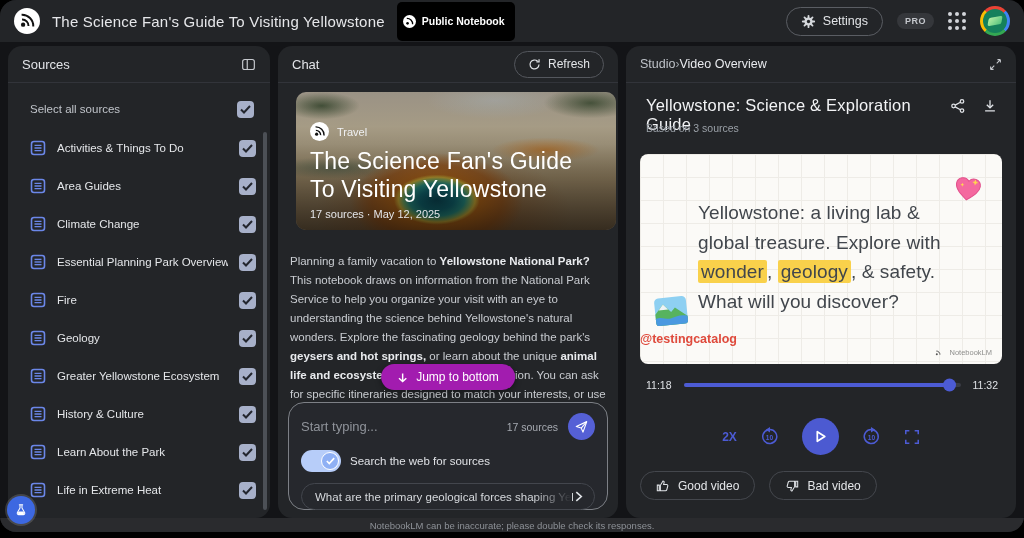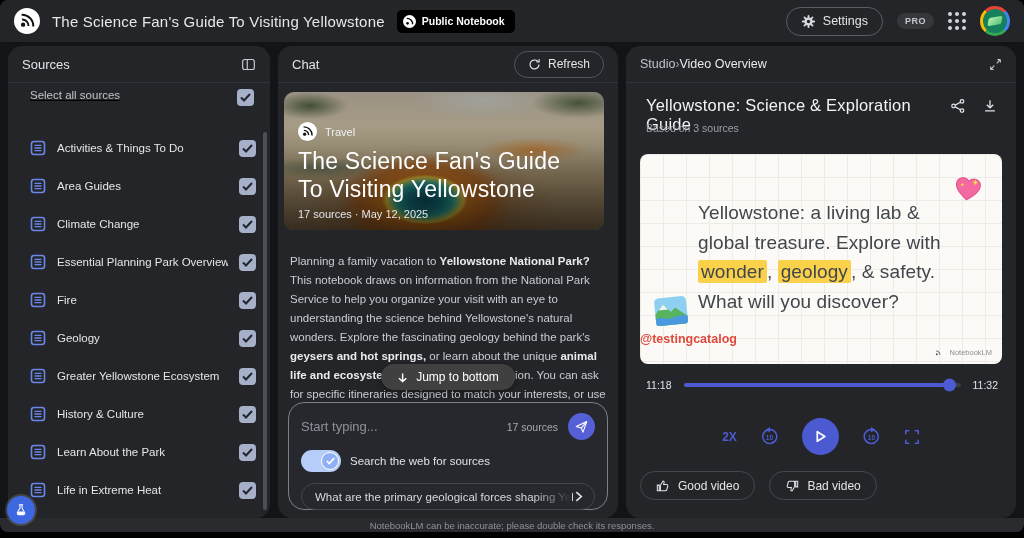--- a/index.html
+++ b/index.html
@@ -1,27 +1,27 @@
 <!DOCTYPE html>
 <html><head>
 <meta charset="utf-8">
 <style>
   * { margin:0; padding:0; box-sizing:border-box; }
   html,body { width:1024px; height:538px; background:#000; overflow:hidden;
     font-family:"Liberation Sans","DejaVu Sans",sans-serif; }
   .app { position:absolute; left:0; top:0; width:1024px; height:532px;
-    background:#131417; border-radius:8px; overflow:hidden; }
+    background:#131417; border-radius:16px; overflow:hidden; }
 
   
   .topbar { position:absolute; left:0; top:0; width:100%; height:42px;
     background:#232528; display:flex; align-items:center; padding:0 14px; gap:12px; }
   .nlm-logo { width:26px; height:26px; flex:0 0 auto; }
   .app-title { font-size:15px; color:#e6e7ea; letter-spacing:.2px; white-space:nowrap; }
   .pub-badge { display:flex; align-items:center; gap:6px; background:#000; color:#fff;
-    border-radius:5px; height:23px; padding:0 10px 0 6px; font-size:10.5px; font-weight:bold; }
+    border-radius:5px; height:39px; padding:0 10px 0 6px; font-size:10.5px; font-weight:bold; }
   .pub-badge svg { width:13px; height:13px; }
   .topbar-right { margin-left:auto; display:flex; align-items:center; gap:14px; }
   .settings-btn { display:flex; align-items:center; gap:7px; height:29px; padding:0 14px;
     border:1px solid #5a5d63; border-radius:15px; color:#e2e4e7; font-size:12.5px; cursor:pointer; }
   .pro-badge { background:#35373b; color:#c3c6cb; font-size:9px; font-weight:bold;
     border-radius:9px; padding:3px 8px; letter-spacing:.5px; }
   .grid-icon { display:grid; grid-template-columns:repeat(3,4px); gap:3px; cursor:pointer; }
   .grid-icon span { width:4px; height:4px; border-radius:50%; background:#d2d5da; }
   .avatar { position:relative; width:30px; height:30px; border-radius:50%; cursor:pointer;
     background:conic-gradient(from 45deg,#4285f4 0 25%,#34a853 0 50%,#fbbc04 0 75%,#ea4335 0 100%); }
@@ -31,34 +31,34 @@
 
   
   .panel { position:absolute; top:46px; height:472px; background:#232528; border-radius:14px; overflow:hidden; }
   .panel-head { height:37px; display:flex; align-items:center; padding:16px 14px;
     border-bottom:1px solid #32343a; }
   .panel-title { font-size:13px; color:#e2e4e8; }
 
   
   #sources-panel { left:8px; width:262px; }
   .src-head-icon { margin-left:auto; cursor:pointer; display:flex; }
-  .select-all { display:flex; height:40px; padding:0 16px 0 22px; margin-top:6px;text-decoration:underline; }
+  .select-all { display:flex; align-items:center; height:40px; padding:0 16px 0 22px; margin-top:6px; }
   .select-all-label { font-size:11.5px; color:#c0c4ca; flex:1; }
   .src-row { display:flex; align-items:center; height:38px; padding:0 14px 0 22px; gap:11px; cursor:pointer; }
   .src-row svg { flex:0 0 auto; }
   .src-label { flex:1; font-size:11.5px; color:#e4e6e9; white-space:nowrap; overflow:hidden; }
   .cbx { width:17px; height:17px; border-radius:4px; background:#a7b0c9; display:flex;
     align-items:center; justify-content:center; cursor:pointer; flex:0 0 auto; }
   .v-scrollbar { position:absolute; right:3px; width:4px; border-radius:2px; background:#4c5056; }
 
   
   #chat-panel { left:278px; width:340px; }
   .refresh-btn { margin-left:auto; display:flex; align-items:center; gap:7px; height:27px;
     padding:0 13px; border:1px solid #54575d; border-radius:14px; color:#e3e5e8; font-size:12px; cursor:pointer; }
-  .hero { position:absolute; left:6px; top:46px; width:320px; height:138px; border-radius:10px;
+  .hero { position:absolute; left:18px; top:46px; width:320px; height:138px; border-radius:10px;
     overflow:hidden; }
   .hero-art { position:absolute; inset:0;
     background:
       radial-gradient(ellipse 58px 34px at 44% 78%, #0c4f5e 0%, #13707b 30%, #2b9a8e 48%, #7fb66a 58%, #ddb93a 66%, rgba(221,185,58,0) 74%),
       radial-gradient(ellipse 105px 60px at 44% 80%, rgba(198,112,26,.95) 40%, rgba(176,95,26,.75) 62%, rgba(176,95,26,0) 82%),
       radial-gradient(ellipse 160px 80px at 46% 88%, rgba(150,84,30,.8), rgba(150,84,30,0) 80%),
       radial-gradient(ellipse 60px 14px at 78% 42%, rgba(196,114,30,.7), rgba(196,114,30,0) 90%),
       radial-gradient(ellipse 70px 12px at 12% 55%, rgba(60,90,70,.55), rgba(60,90,70,0) 90%),
       radial-gradient(ellipse 45px 16px at 8% 10%, #45523a, rgba(69,82,58,0) 85%),
       radial-gradient(ellipse 55px 18px at 92% 8%, #49553d, rgba(73,85,61,0) 85%),
@@ -69,21 +69,21 @@
   .hero-text { position:absolute; left:14px; bottom:10px; right:14px; }
   .hero-cat { display:flex; align-items:center; gap:8px; margin-bottom:6px; }
   .hero-cat .nlm-logo { width:19px; height:19px; }
   .hero-cat-label { font-size:11px; color:#f0f1f3; }
   .hero-title { font-size:23px; line-height:28px; color:#fff; letter-spacing:.2px; }
   .hero-meta { font-size:11px; color:#e4e5e8; margin-top:5px; }
   .chat-desc { position:absolute; left:12px; top:206px; width:318px; font-size:11.5px;
     line-height:19px; color:#c9ccd1; }
   .chat-desc .b { color:#e9ebee; font-weight:bold; }
   .jump-btn { position:absolute; left:50%; top:318px; transform:translateX(-50%);
-    display:flex; align-items:center; gap:8px; background:#404040; color:#fff; font-size:12px;
+    display:flex; align-items:center; gap:8px; background:#a21caf; color:#fff; font-size:12px;
     height:26px; padding:0 16px; border-radius:13px; cursor:pointer; box-shadow:0 2px 6px rgba(0,0,0,.4);
     white-space:nowrap; }
   .input-card { position:absolute; left:10px; top:356px; width:320px; height:108px;
     border:1px solid #7d8086; border-radius:16px; background:#26282d; padding:10px 12px; }
   .input-row { display:flex; align-items:center; gap:10px; }
   .chat-input { flex:1; background:transparent; border:none; outline:none; color:#e6e8eb;
     font-size:13px; font-family:inherit; min-width:0; }
   .chat-input::placeholder { color:#8f939a; }
   .src-count { font-size:10.5px; color:#a6aab1; white-space:nowrap; }
   .send-btn { width:27px; height:27px; border-radius:50%; background:#5560d6; display:flex;

